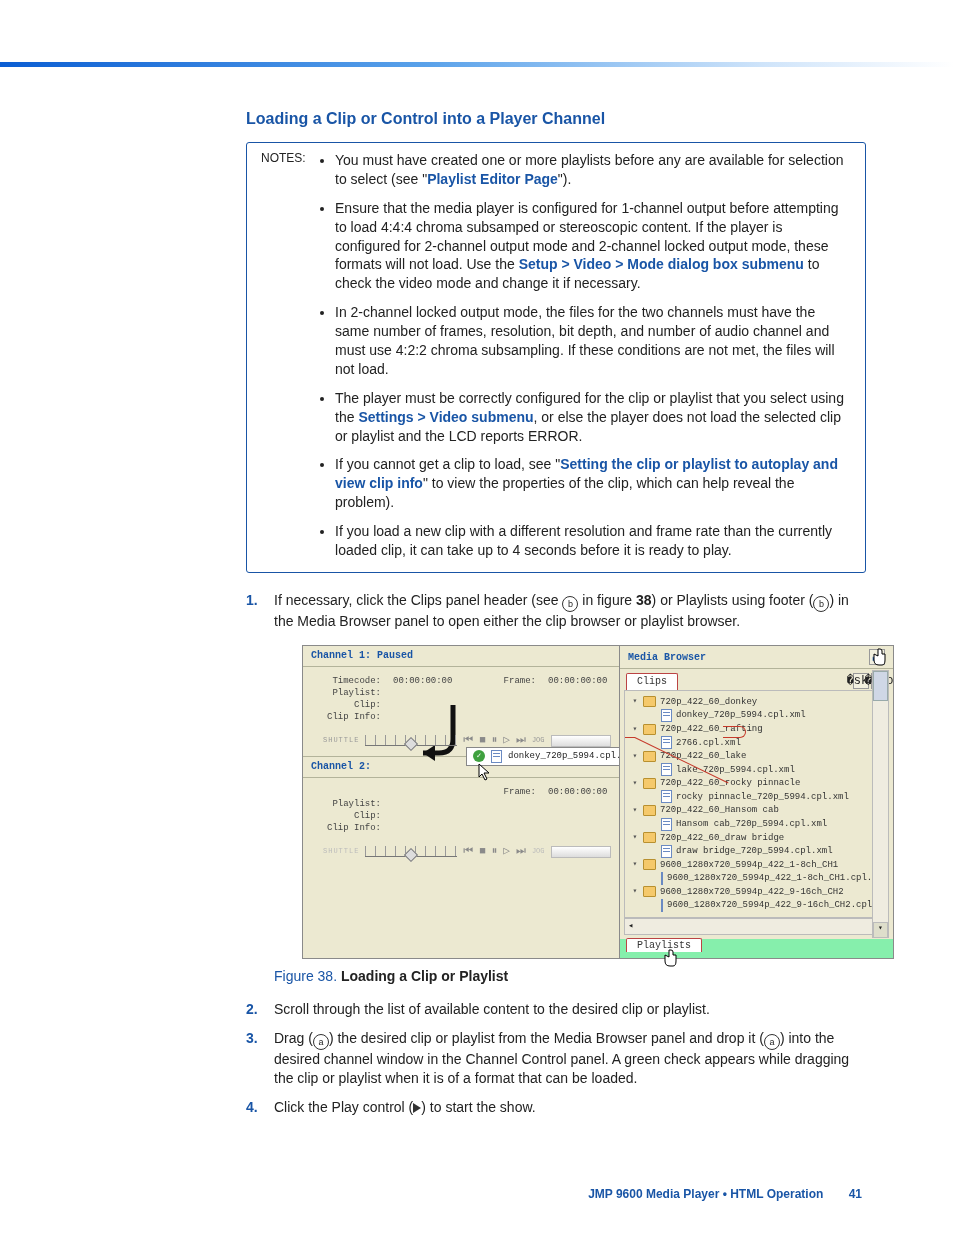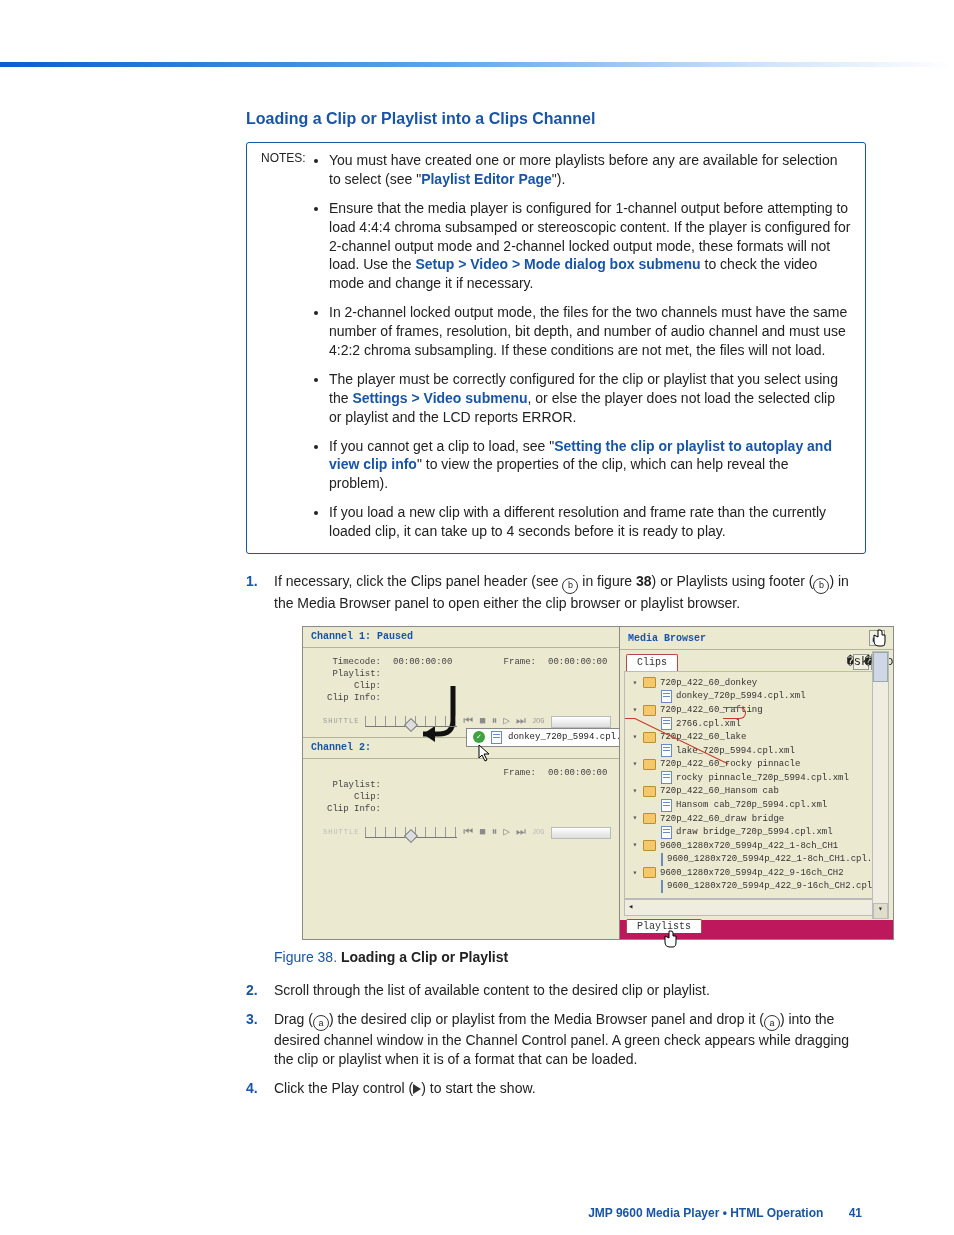--- a/index.html
+++ b/index.html
@@ -3,33 +3,33 @@
 <meta charset="utf-8">
 <style>
 html,body{margin:0;padding:0;font-family:'Segoe UI',Arial,Helvetica,sans-serif;color:#222;background:#fff}
 .page{width:954px;height:1235px;margin:0 auto;position:relative;box-sizing:border-box;padding:0}
 .topstripe{position:absolute;top:62px;left:0;right:0;height:5px;background:linear-gradient(90deg,#0b5ed3 0%,#5aa2ea 45%,#cfe4fa 80%,#fff 100%)}
 .content{position:absolute;top:110px;left:246px;width:620px}
 .h2{font-weight:700;color:#1955a6;font-size:16px;margin:0 0 14px 0}
 .notebox{border:1px solid #1955a6;border-radius:3px;padding:8px 14px 12px 14px}
 .notebox .nb-row{display:flex}
 .notes-label{font-weight:400;font-size:12px;white-space:nowrap}
-.nb-list{list-style:disc;margin:0 0 0 20px;padding:0}
+.nb-list{list-style:disc;margin:0 0 0 26px;padding:0}
 .nb-list>li{font-size:14px;line-height:1.35;margin:0 0 10px 0}
 .nb-list>li:last-child{margin-bottom:0}
 .link{color:#1955a6;font-weight:700}
 .numlist{margin:18px 0 0 0;padding:0;list-style:none;counter-reset:step}
 .numlist>li{counter-increment:step;font-size:14px;line-height:1.35;margin:0 0 10px 28px;position:relative}
 .numlist>li::before{content:counter(step) ".";font-weight:700;color:#1955a6;position:absolute;left:-28px;top:0}
 .figcap{font-size:14px;margin:8px 0 14px 0}
 .figcap .figlabel{color:#1955a6;font-weight:400}
 .figcap .figtitle{font-weight:700}
 .circ{display:inline-flex;align-items:center;justify-content:center;width:14px;height:14px;border:1.2px solid #333;border-radius:50%;font-size:9px;line-height:1;vertical-align:-2px;font-family:Arial,sans-serif}
 .play{display:inline-block;width:0;height:0;border-left:8px solid #333;border-top:5px solid transparent;border-bottom:5px solid transparent;vertical-align:-1px}
-.footer{position:absolute;bottom:15px;right:92px;font-size:12px}
+.footer{position:absolute;bottom:34px;right:92px;font-size:12px}
 .footer .ftitle{font-weight:700;color:#1955a6}
 .footer .pnum{font-weight:700;color:#1955a6;margin-left:22px}
 
 
 .fig{margin:14px 0 6px 28px;width:590px;border:1px solid #8a8a8a;display:flex;font-family:Liberation Mono, monospace;font-size:9.5px;color:#222;background:#ece9d1}
 .fig .col-left{flex:1;min-width:0}
 .fig .col-right{width:273px;border-left:1px solid #8a8a8a;display:flex;flex-direction:column}
 .panel{background:#ece9d1}
 .panel-header{background:#ece9d1;border-bottom:1px solid #b3b39a;padding:3px 8px;color:#1955a6;font-weight:700;font-size:10px;display:flex;justify-content:space-between;align-items:center}
 .channel-body{padding:8px 8px 8px 20px}
@@ -67,30 +67,30 @@
 .scroll-v .thumb{position:absolute;top:0;left:0;right:0;height:28px;background:#cfd7e6;border:1px solid #9aa}
 .scroll-v .arrow{position:absolute;left:0;right:0;height:14px;background:#dedecb;border:1px solid #bbb;font-size:8px;text-align:center}
 .scroll-v .arrow.up{top:-1px}
 .scroll-v .arrow.down{bottom:-1px}
 .scroll-h{height:15px;margin:0 4px 4px;border:1px solid #bbb;background:#efece0;display:flex;align-items:center;justify-content:space-between;font-size:9px;padding:0 3px}
 .redline{position:absolute;border-top:1px solid #c63a2b;height:0}
 .redcap{position:absolute;width:22px;height:10px;border:1px solid #c63a2b;border-right:none;border-radius:6px 0 0 6px}
 .redcap.r{border:1px solid #c63a2b;border-left:none;border-radius:0 6px 6px 0}
 .ch1-rel{position:relative}
 .hand{position:absolute;right:6px;top:2px}
-.bottom-tab-row{background:#be185d;padding:0 6px 5px;position:relative}
+.bottom-tab-row{background:#86efac;padding:0 6px 5px;position:relative}
 .bottom-cursor{position:absolute;left:42px;top:10px}
 </style>
 </head>
 <body>
 <div class="page">
 <div class="topstripe"></div>
 
 <div class="content">
-  <h2 class="h2">Loading a Clip or Playlist into a Clips Channel</h2>
+  <h2 class="h2">Loading a Clip or Control into a Player Channel</h2>
 
   <div class="notebox">
     <div class="nb-row">
       <div class="notes-label"><span>NOTES:</span>&nbsp;</div>
       <ul class="nb-list">
         <li><span>You must have created one or more playlists before any are available for selection to select (see "</span><span class="link">Playlist Editor Page</span><span>").</span></li>
         <li><span>Ensure that the media player is configured for 1-channel output before attempting to load 4:4:4 chroma subsamped or stereoscopic content. If the player is configured for 2-channel output mode and 2-channel locked output mode, these formats will not load. Use the </span><span class="link">Setup &gt; Video &gt; Mode dialog box submenu</span><span> to check the video mode and change it if necessary.</span></li>
         <li><span>In 2-channel locked output mode, the files for the two channels must have the same number of frames, resolution, bit depth, and number of audio channel and must use 4:2:2 chroma subsampling. If these conditions are not met, the files will not load.</span></li>
         <li><span>The player must be correctly configured for the clip or playlist that you select using the </span><span class="link">Settings &gt; Video submenu</span><span>, or else the player does not load the selected clip or playlist and the LCD reports ERROR.</span></li>
         <li><span>If you cannot get a clip to load, see "</span><span class="link">Setting the clip or playlist to autoplay and view clip info</span><span>" to view the properties of the clip, which can help reveal the problem).</span></li>

